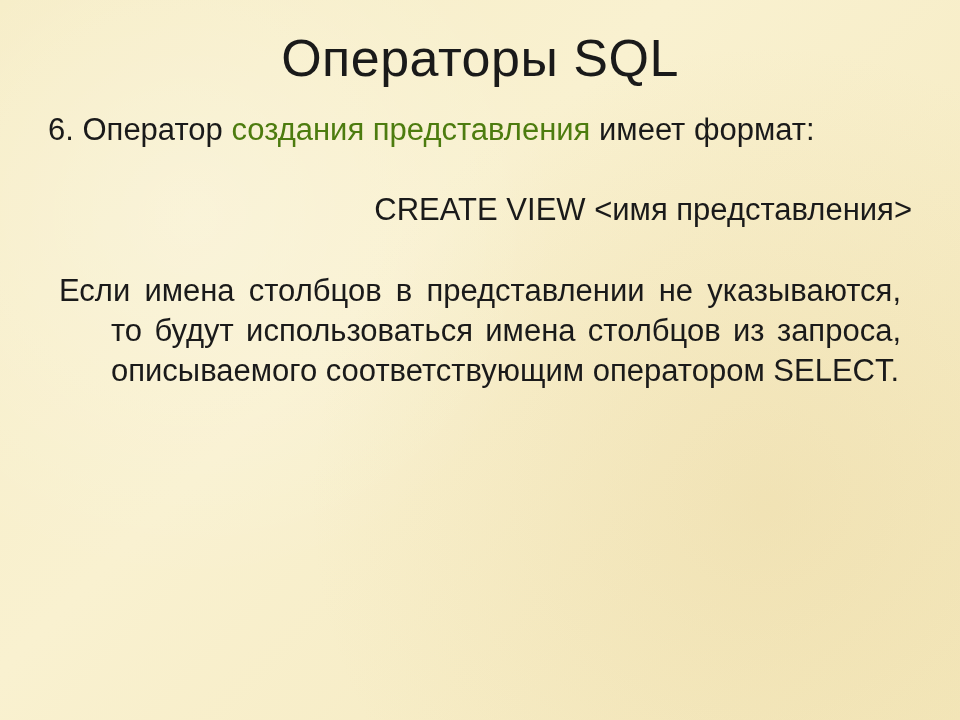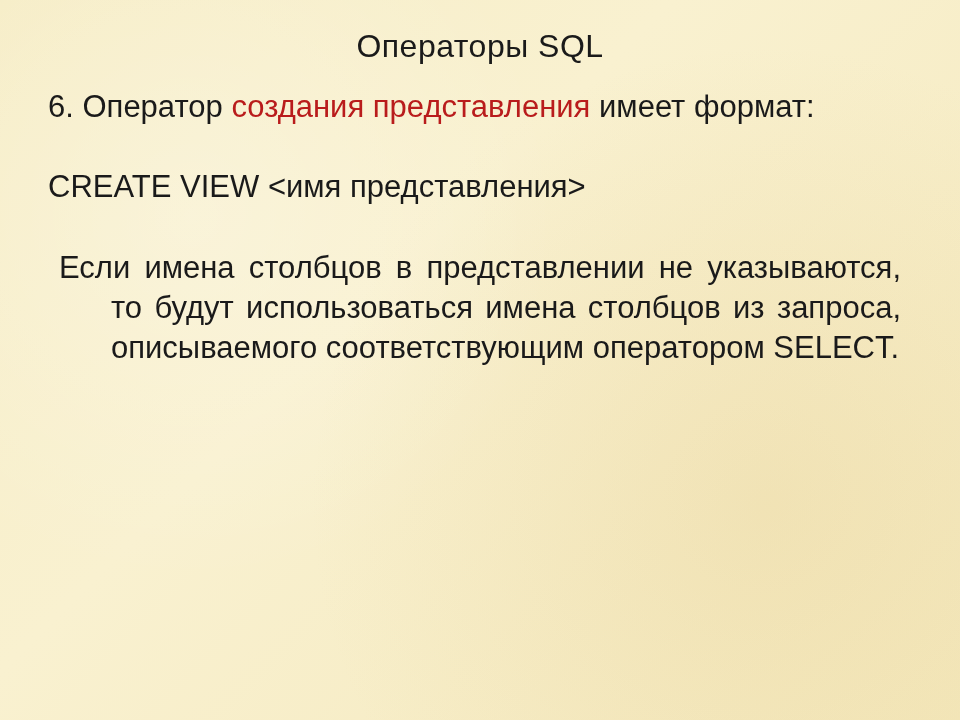--- a/index.html
+++ b/index.html
@@ -20,40 +20,41 @@
   }
   .slide {
     box-sizing: border-box;
     width: 960px;
     height: 720px;
     padding: 28px 48px 40px 48px;
   }
   h1.title {
     margin: 0 0 22px 0;
     text-align: center;
-    font-size: 32px;
+    font-size: 52px;
     font-weight: 400;
     letter-spacing: 0.5px;
   }
   .body {
     font-size: 31px;
     line-height: 1.28;
   }
   .p1 {
     margin: 0 0 40px 0;
     text-align: justify;
     text-align-last: left;
     text-indent: -52px;
     padding-left: 52px;
   }
   .link {
-    color: #b91c1c;
+    color: #4d7c0f;
   }
   .syntax {
     margin: 0 0 42px 0;
+    text-align: right;
   }
   .syntax .line1 {
     display: block;
   }
   .syntax .line2 {
     display: block;
     padding-left: 215px;
   }
   .syntax .line3 {
     display: block;

